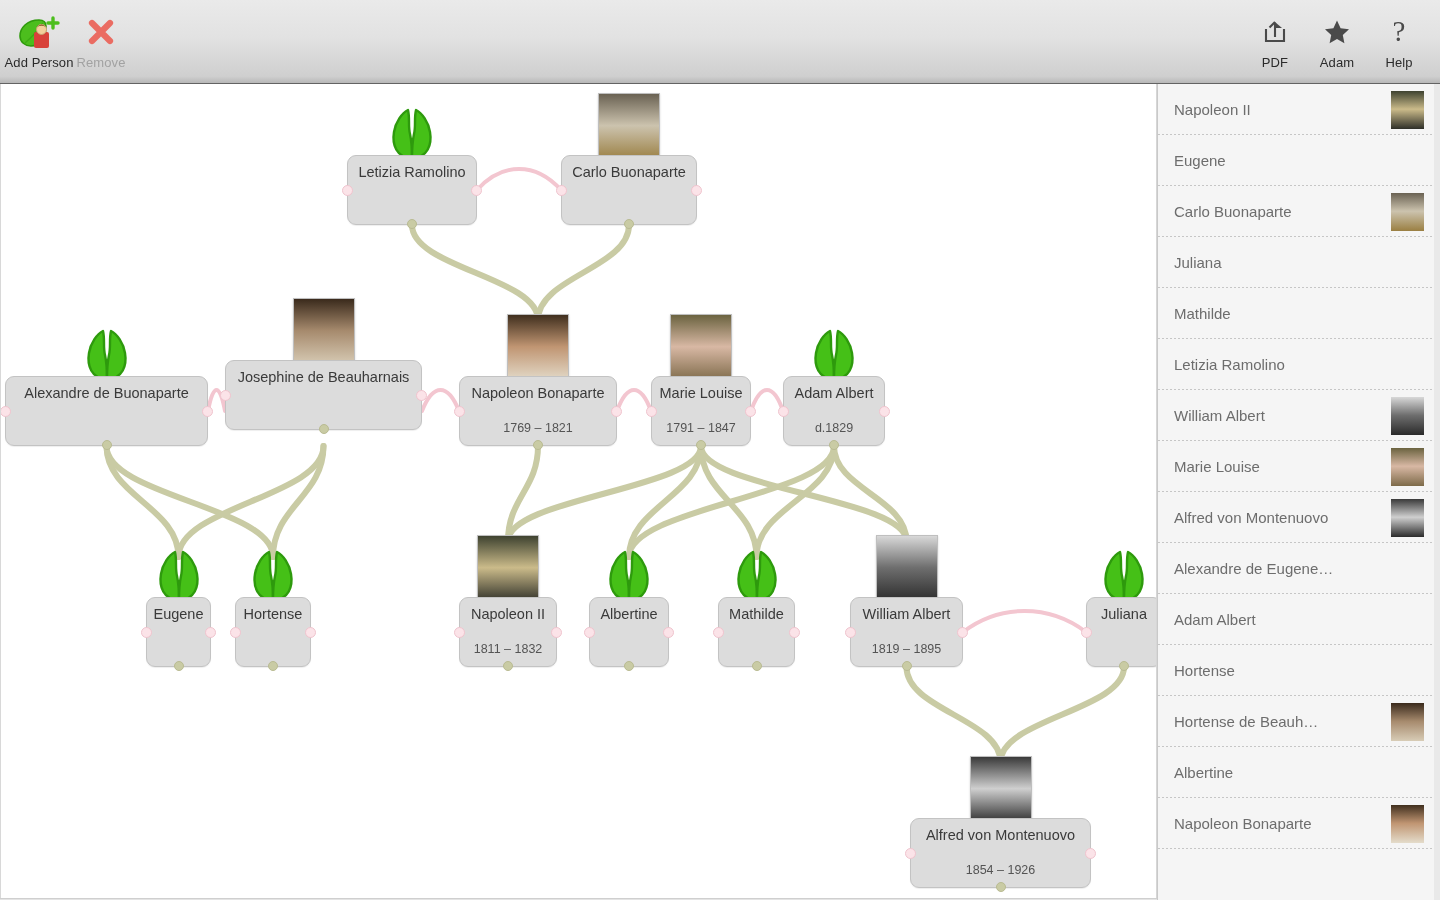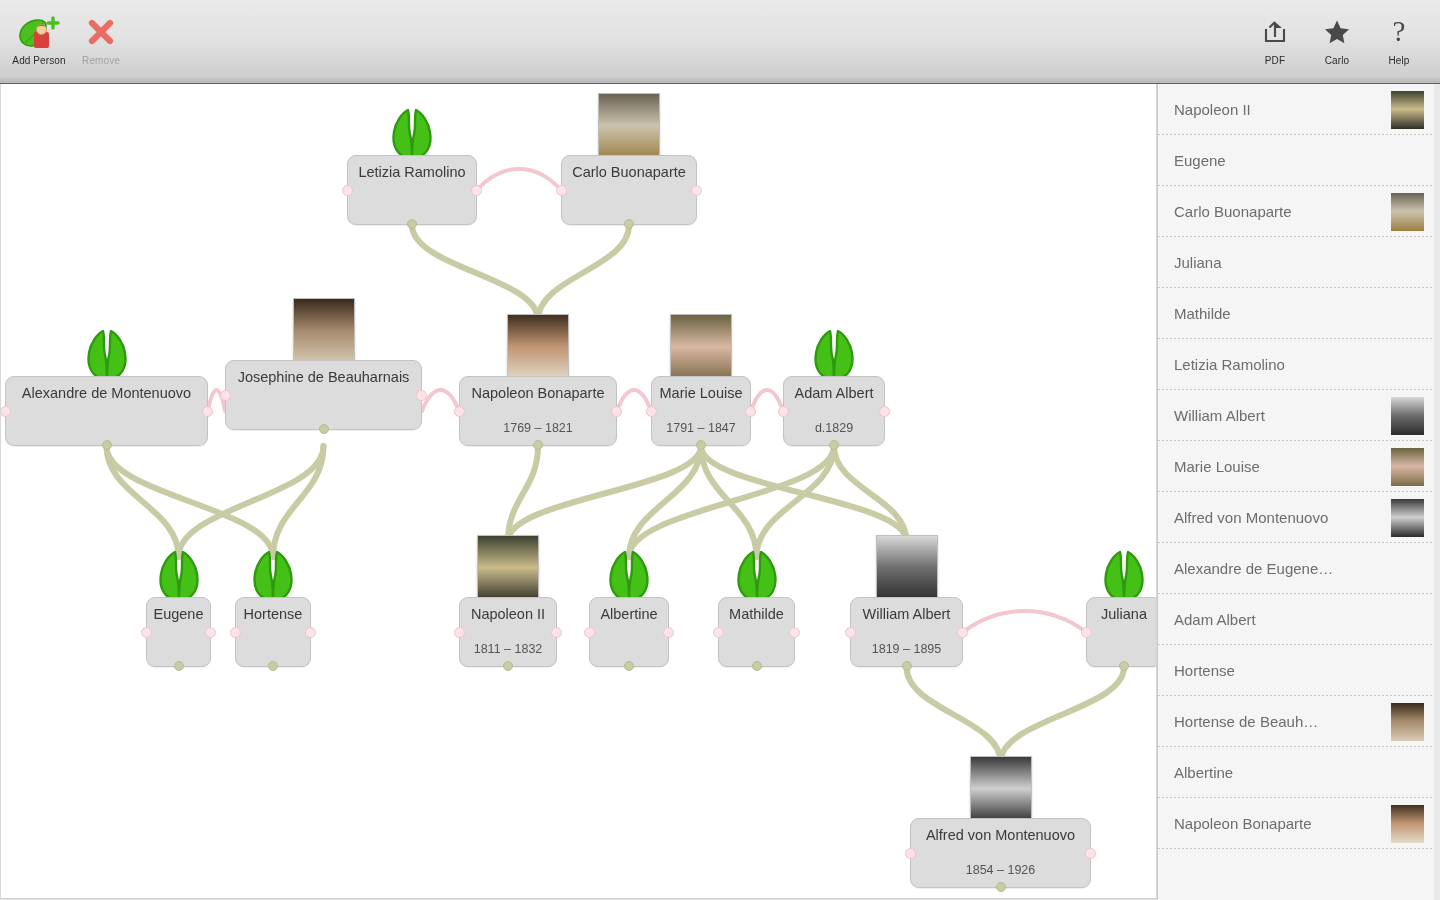--- a/index.html
+++ b/index.html
@@ -23,21 +23,21 @@
   .tb-group { position: absolute; top: 12px; display: flex; align-items: flex-start; }
   .tb-left { left: 8px; }
   .tb-right { right: 10px; }
   .tb-item {
     width: 62px;
     display: flex; flex-direction: column; align-items: center;
     cursor: default;
   }
   .tb-item .glyph { height: 40px; display: flex; align-items: center; justify-content: center; }
   .tb-item .tb-label {
-    font-size: 10px; color: #2b2b2b; margin-top: 3px;
+    font-size: 13px; color: #2b2b2b; margin-top: 3px;
     white-space: nowrap; letter-spacing: .1px;
   }
   .tb-item.disabled .tb-label { color: #a2a2a2; }
 
   
   #canvas-wrap {
     position: absolute; left: 0; top: 84px;
     width: 1157px; height: 816px;
     background: #ffffff;
     overflow: hidden;
@@ -187,21 +187,21 @@
         </span>
         <span class="tb-label">PDF</span>
       </div>
 
       <div class="tb-item">
         <span class="glyph">
           <svg width="28" height="28" viewBox="0 0 28 28">
             <path d="M14 2.5 L17.6 10.2 L26 11.2 L19.8 16.9 L21.4 25.3 L14 21.1 L6.6 25.3 L8.2 16.9 L2 11.2 L10.4 10.2 Z" fill="#4a4a4a"></path>
           </svg>
         </span>
-        <span class="tb-label">Carlo</span>
+        <span class="tb-label">Adam</span>
       </div>
 
       <div class="tb-item">
         <span class="glyph">
           <svg width="24" height="30" viewBox="0 0 24 30">
             <text x="12" y="24" text-anchor="middle" font-family="Liberation Serif, serif" font-size="29" fill="#4a4a4a">?</text>
           </svg>
         </span>
         <span class="tb-label">Help</span>
       </div>
@@ -301,21 +301,21 @@
       <span class="knob"></span>
     </div>
         </div>
         <div class="node" style="left: 5px; top: 292px; width: 203px; height: 70px;">
     <div class="leaf">
 <svg viewBox="0 0 48 52" width="48" height="52">
   <path d="M24 50 C8 50 4 36 6 24 C7.5 14 14 5 20 2 C22 10 20 18 22 26 C23.5 33 24 42 24 50 Z" fill="#45c017" stroke="#2e9a0d" stroke-width="2.4" stroke-linejoin="round"></path>
   <path d="M24 50 C40 50 44 36 42 24 C40.5 14 34 5 28 2 C26 10 28 18 26 26 C24.5 33 24 42 24 50 Z" fill="#45c017" stroke="#2e9a0d" stroke-width="2.4" stroke-linejoin="round"></path>
 </svg></div>
     <div class="card" style="width:203px;height:70px;">
-      <div class="nm">Alexandre de Montenuovo</div>
+      <div class="nm">Alexandre de Buonaparte</div>
 
       <span class="pin l" style="top:29px;"></span>
       <span class="pin r" style="top:29px;"></span>
       <span class="knob"></span>
     </div>
         </div>
         <div class="node" style="left: 225px; top: 276px; width: 197px; height: 70px;">
     <div class="portrait" style="background-image: linear-gradient(rgb(58, 42, 28) 0%, rgb(166, 138, 109) 48%, rgb(216, 204, 182) 100%);"></div>
     <div class="card" style="width:197px;height:70px;">
       <div class="nm">Josephine de Beauharnais</div>

